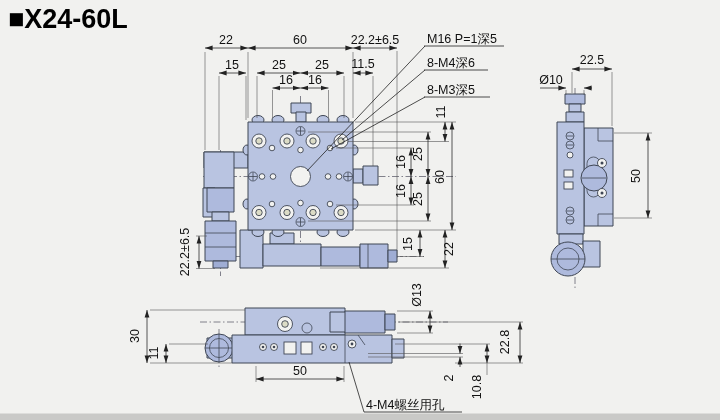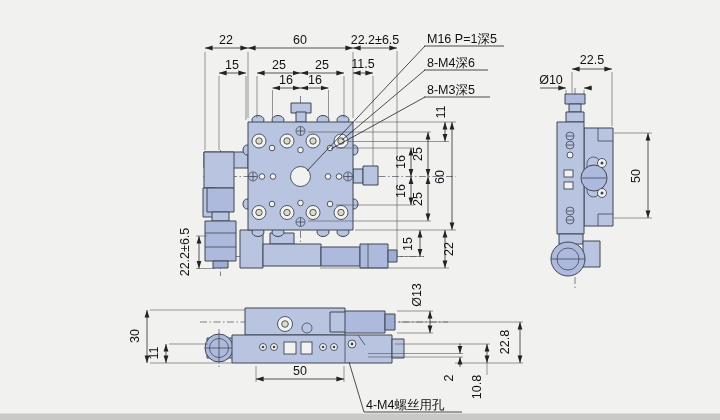--- a/index.html
+++ b/index.html
@@ -17,20 +17,21 @@
   .ext{stroke:#555;stroke-width:0.6;fill:none;}
   .cl{stroke:#445;stroke-width:0.65;fill:none;stroke-dasharray:7 2.5 1.5 2.5;}
   .ldr{stroke:#222;stroke-width:0.8;fill:none;}
   text{fill:#111;font-size:12.5px;font-family:"Liberation Sans","DejaVu Sans",sans-serif;}
   .strip{fill:#c9c9c7;}
 </style>
 </head>
 <body>
 
 <div id="stage">
+  <div id="title">■X24-60L</div>
 
   <svg width="720" height="420" viewBox="0 0 720 420">
     <defs>
       <marker id="ar" viewBox="0 0 8 6" markerWidth="8" markerHeight="6" refX="7.6" refY="3" orient="auto-start-reverse" markerUnits="userSpaceOnUse">
         <path d="M0,0.6 L7.6,3 L0,5.4 Z" fill="#222"></path>
       </marker>
     </defs>
 
     <rect class="strip" x="0" y="413.5" width="720" height="6.5"></rect>
 

